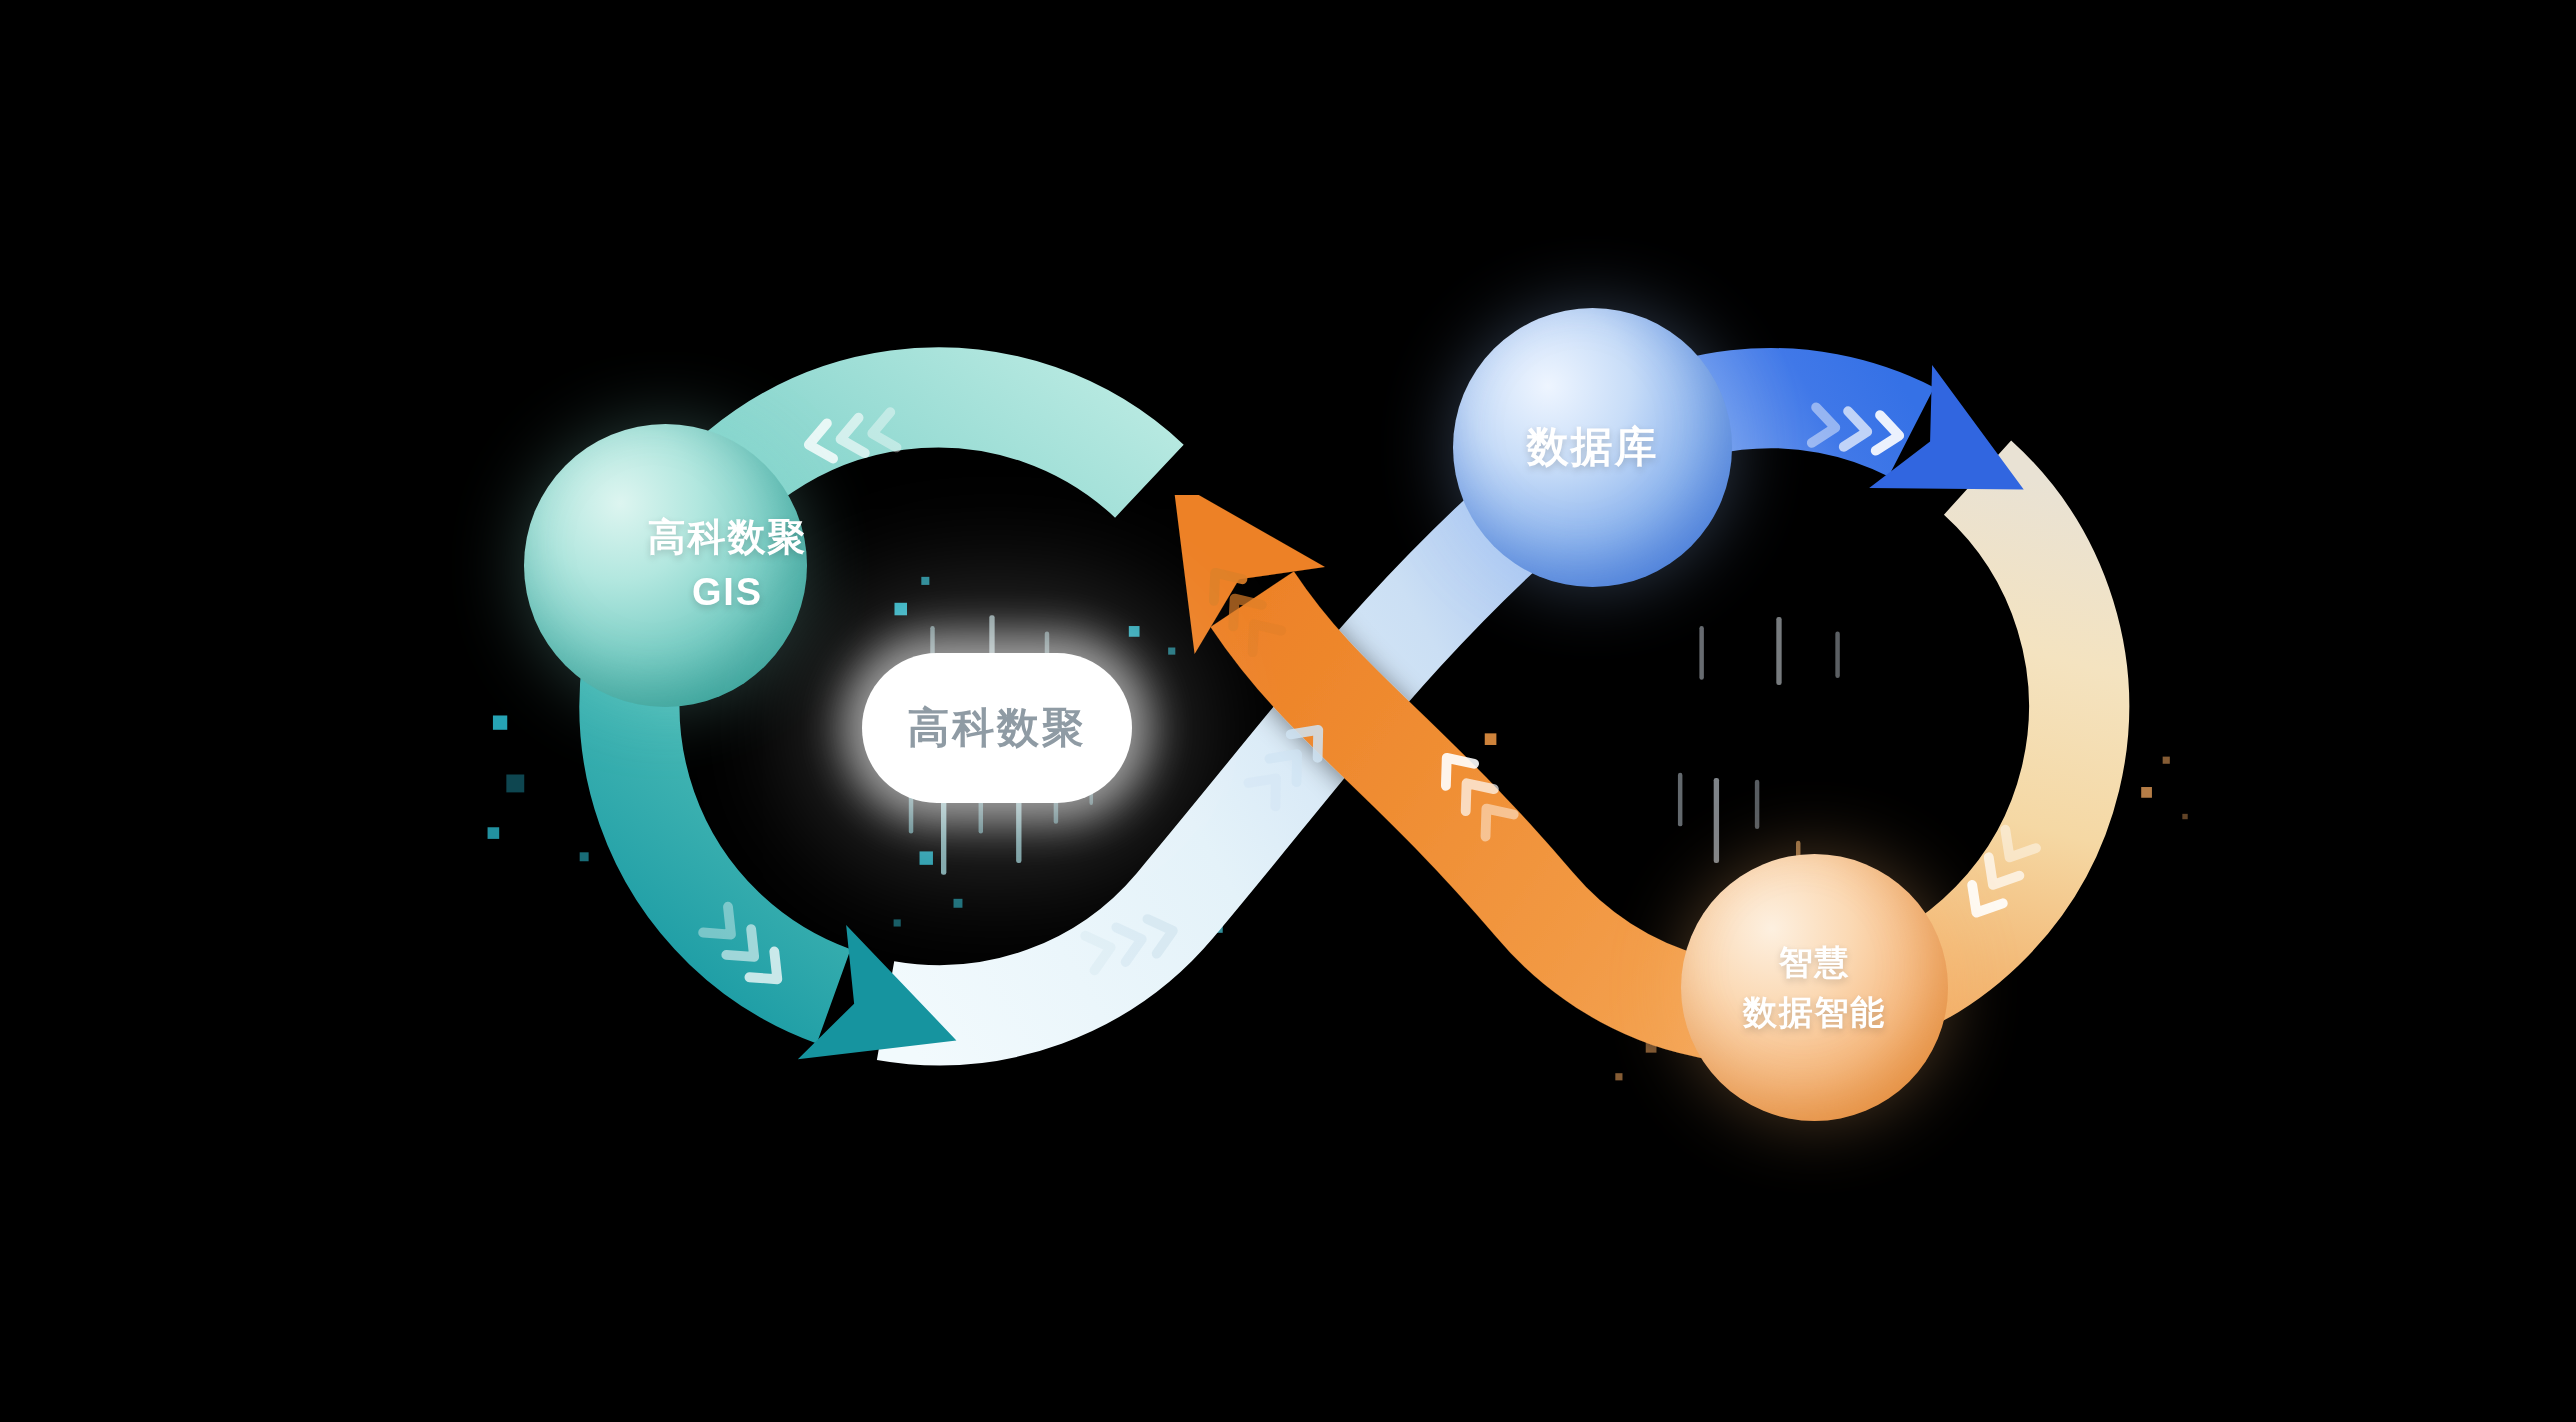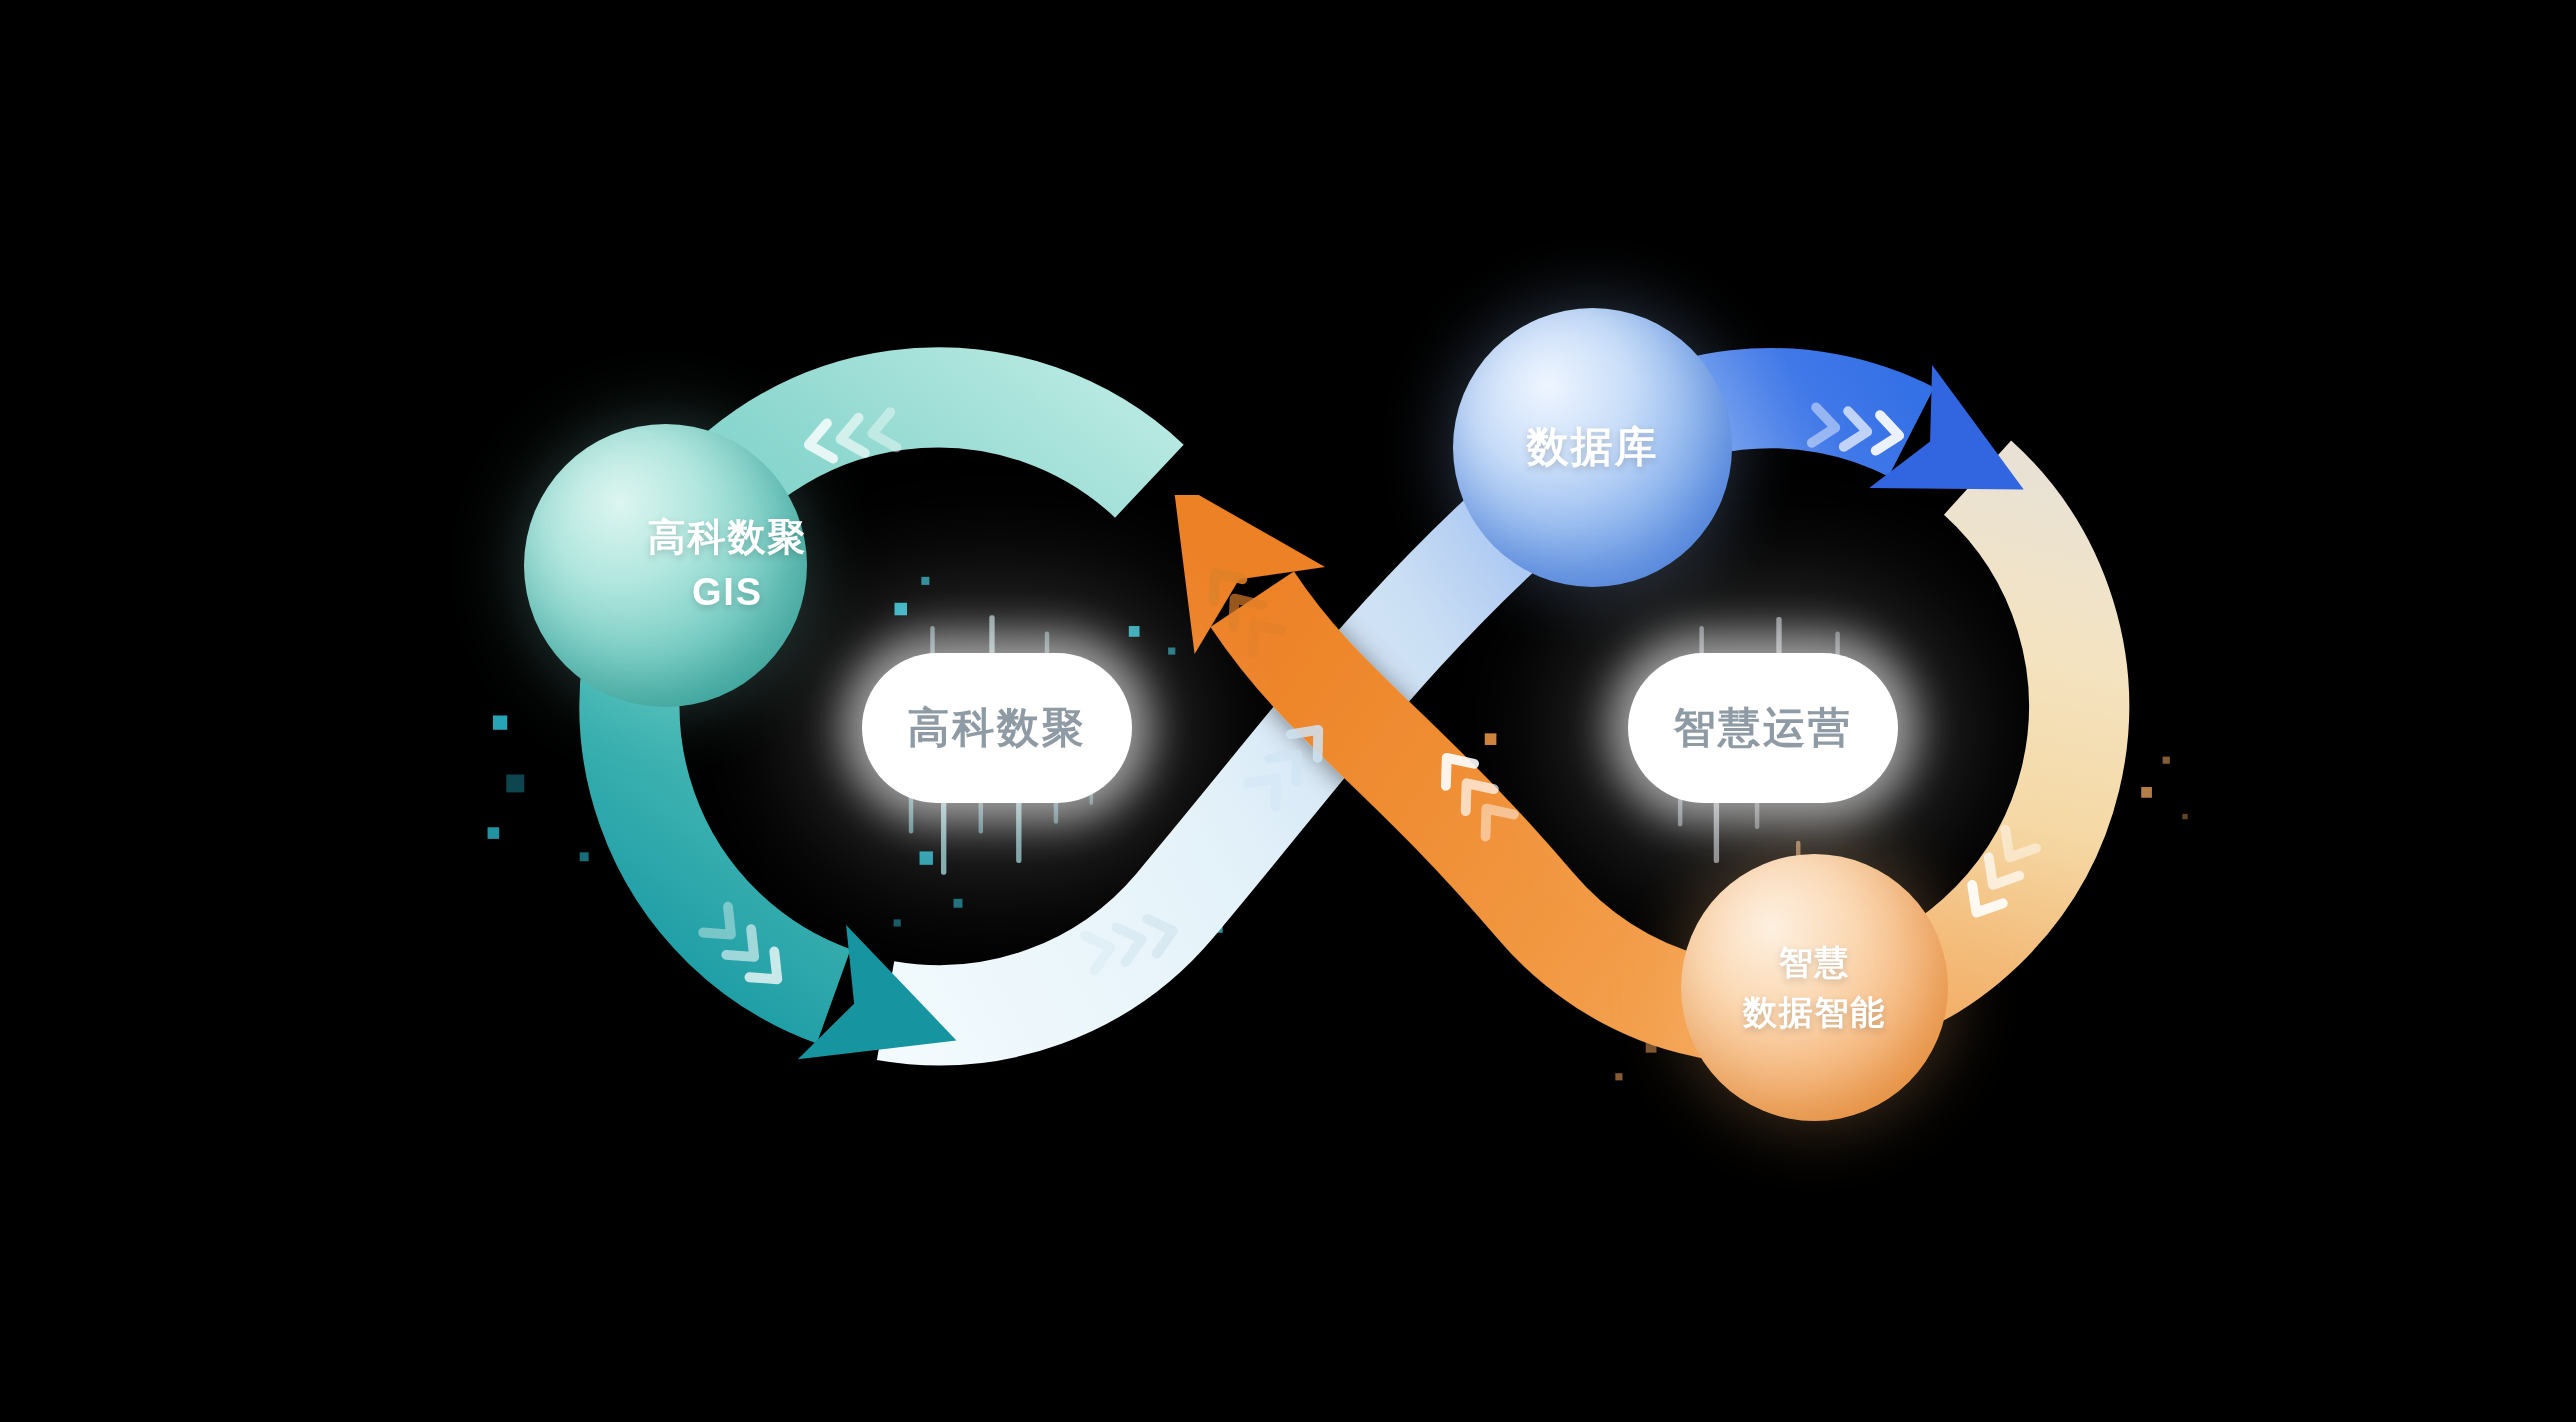--- a/index.html
+++ b/index.html
@@ -203,18 +203,15 @@
     <div class="lines">
       <span>智慧</span>
       <span>数据智能</span>
     </div>
   </div>
 
   <div class="pill pill-left">
     <span>高科数聚</span>
   </div>
 
-  <div class="pill pill-right">
-    <span>智慧运营</span>
-  </div>
 
 </div>
 
 
 </body></html>

